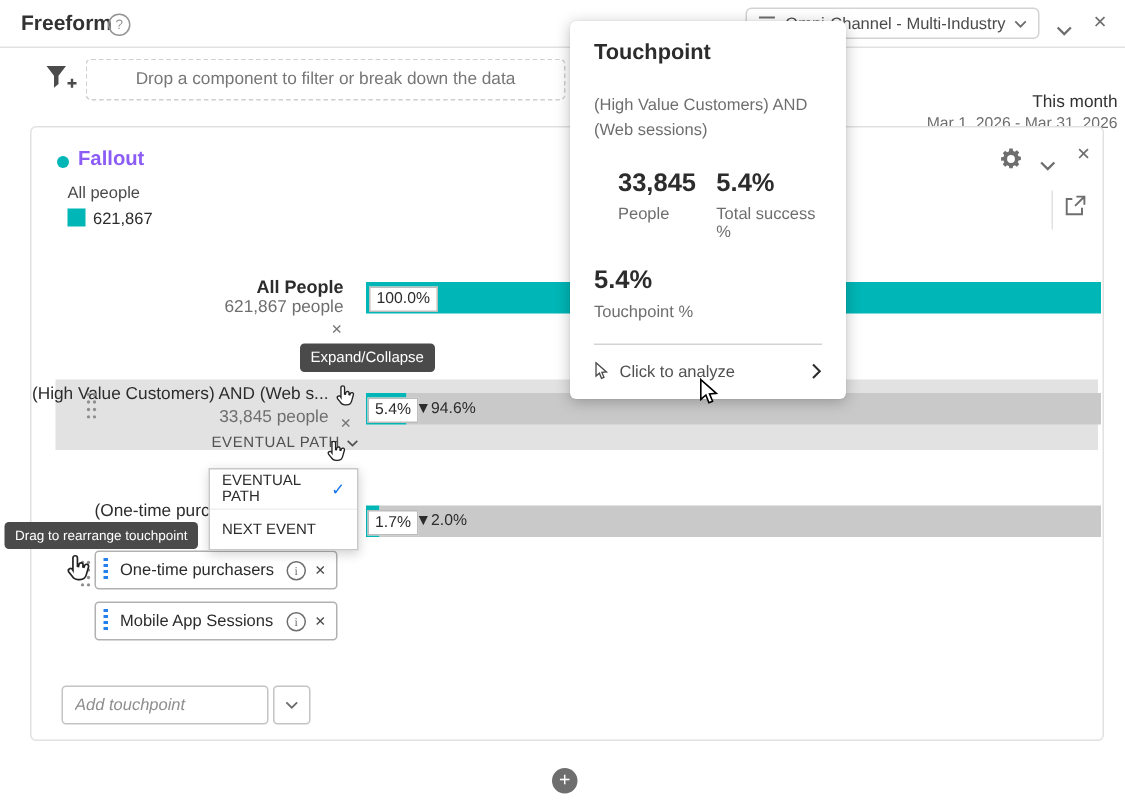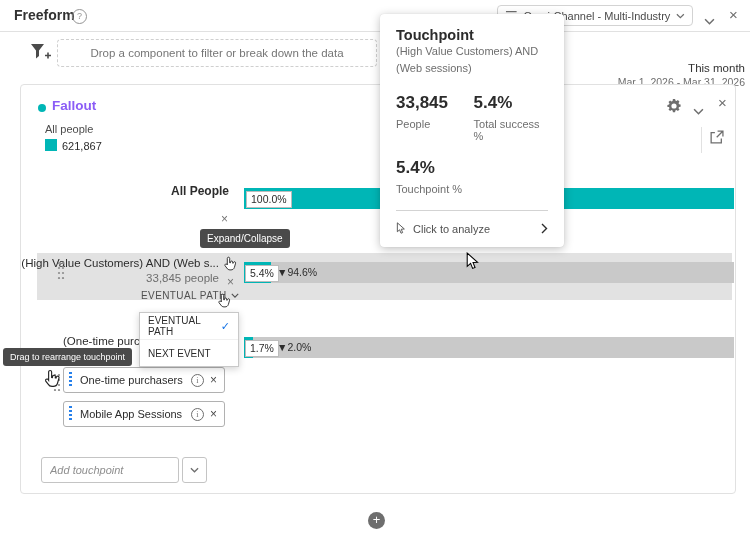--- a/index.html
+++ b/index.html
@@ -83,22 +83,22 @@
   
   .plus-btn{position:absolute;left:368px;top:512px;width:17px;height:17px;border-radius:50%;background:#6e6e6e;
             color:#fff;font-size:13px;line-height:16px;text-align:center;cursor:pointer;}
   .drag-dots{position:absolute;z-index:2;}
   .hand{position:absolute;z-index:45;}
 
   
   .popup{position:absolute;left:380px;top:14px;width:184px;box-sizing:border-box;padding:13px 16px 12px 16px;background:#fff;
          border-radius:4px;box-shadow:0 2px 10px rgba(0,0,0,.25),0 0 1px rgba(0,0,0,.15);z-index:50;}
   .popup-title{font-size:14.5px;font-weight:bold;color:#2c2c2c;}
-  .popup-sub{margin-top:0;font-size:11px;color:#6e6e6e;line-height:1.55;}
-  .stats{display:flex;margin-top:16px;}
+  .popup-sub{margin-top:19px;font-size:11px;color:#6e6e6e;line-height:1.55;}
+  .stats{display:flex;margin-top:16px;margin-left:16px;}
   .stat-col1{width:54%;}
   .stat-value{font-size:17px;font-weight:bold;color:#2c2c2c;}
   .stat-label{margin-top:5px;font-size:11px;color:#6e6e6e;}
   .stat-single{margin-top:16px;}
   .popup-divider{margin-top:15px;border-top:1px solid #d3d3d3;}
   .popup-footer{margin-top:11px;display:flex;align-items:center;gap:7px;cursor:pointer;}
   .popup-action{font-size:11px;color:#505050;flex:1;}
 
   .cursor{position:absolute;z-index:60;}
 </style>
@@ -154,20 +154,21 @@
     <span class="legend-label">All people</span>
     <span class="legend-swatch"></span>
     <span class="legend-value">621,867</span>
     <span class="legend-divider"></span>
     <svg class="abs" style="left:688px;top:45px;" width="15" height="15" viewBox="0 0 14 14">
       <path d="M5.5 2.5H2v9.5h9.5V8" stroke="#6e6e6e" stroke-width="1.2" fill="none"></path>
       <path d="M8 1h5v5M12.6 1.4L7.2 6.8" stroke="#6e6e6e" stroke-width="1.2" fill="none"></path>
     </svg>
 
     <span class="r-label row1-name">All People</span>
+    <span class="r-label row1-people">621,867 people</span>
     <span class="row-x" style="left:200px;top:128px;">×</span>
     <span class="bar teal" style="left:223px;top:103px;width:490px;"></span>
     <span class="pct-chip" style="left:225px;top:106px;">100.0%</span>
 
     <span class="hover-band"></span>
     <svg class="drag-dots" style="left:36px;top:176px;" width="8" height="18" viewBox="0 0 8 18">
       <g fill="#8e8e8e">
           <circle cx="2" cy="2" r="1.1"></circle>
           <circle cx="6" cy="2" r="1.1"></circle>
           <circle cx="2" cy="7" r="1.1"></circle>

